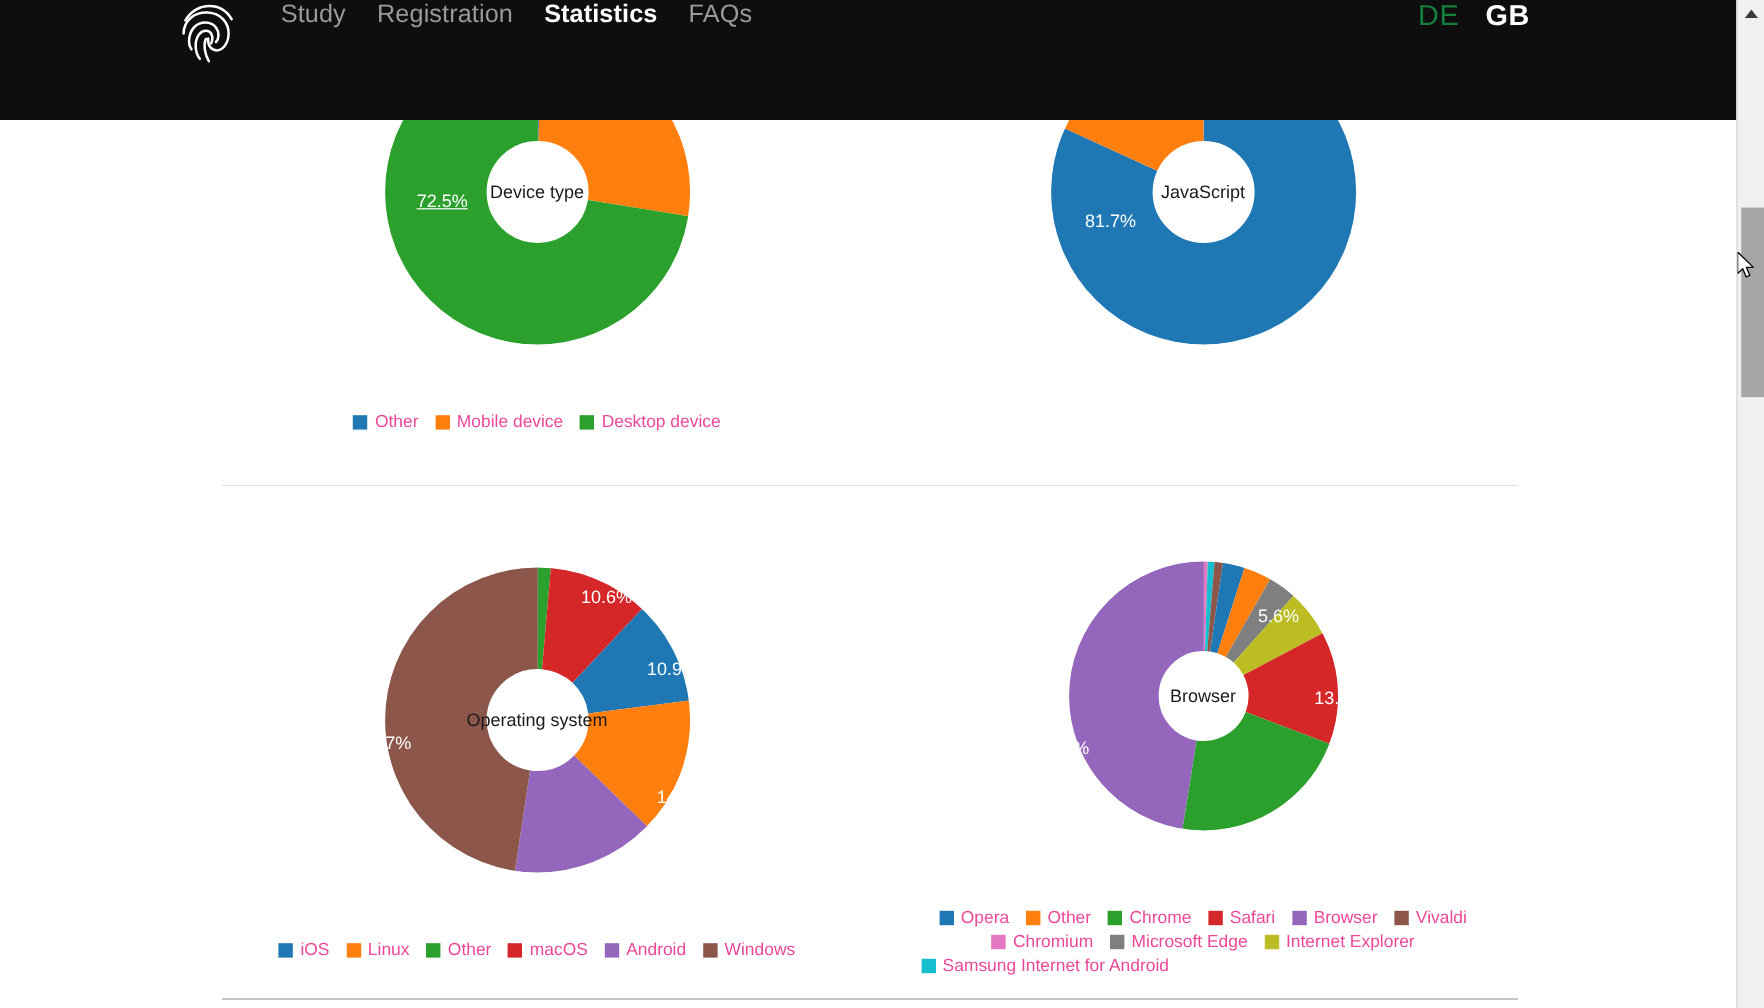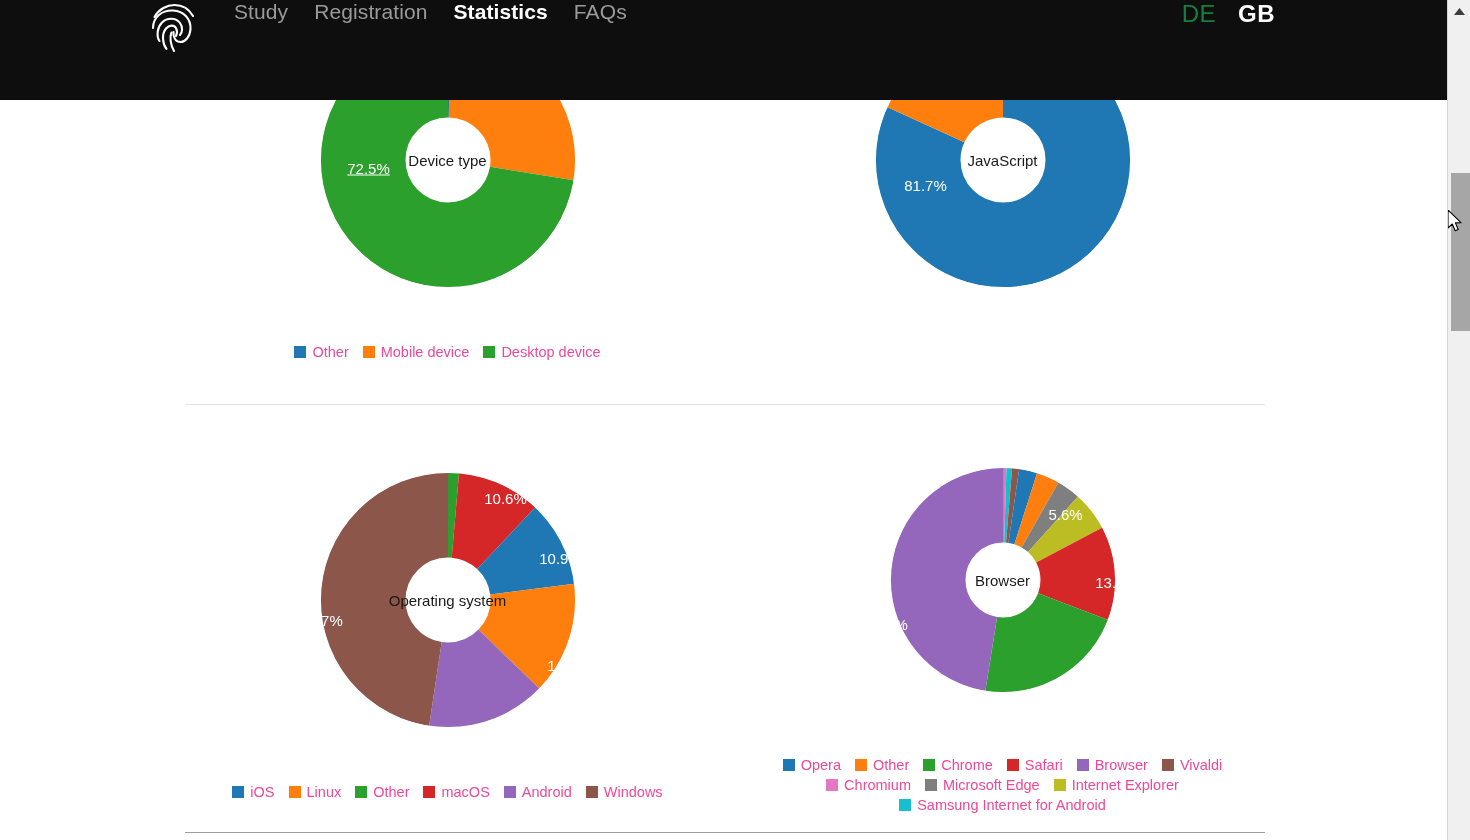--- a/index.html
+++ b/index.html
@@ -336,21 +336,21 @@
           <span>Chromium</span>
         </span>
         <span class="legend-item">
           <i class="legend-swatch" style="background:#7f7f7f"></i>
           <span>Microsoft Edge</span>
         </span>
         <span class="legend-item">
           <i class="legend-swatch" style="background:#bcbd22"></i>
           <span>Internet Explorer</span>
         </span>
-        <span class="legend-item" style="width:100%; justify-content:center;">
+        <span class="legend-item" style="width:100%; ">
           <i class="legend-swatch" style="background:#17becf"></i>
           <span>Samsung Internet for Android</span>
         </span>
       </div>
     </div>
 
     <div class="divider" style="top:737px; background:#9d9d9d;"></div>
   </div>
 
   <div id="scrollbar">

